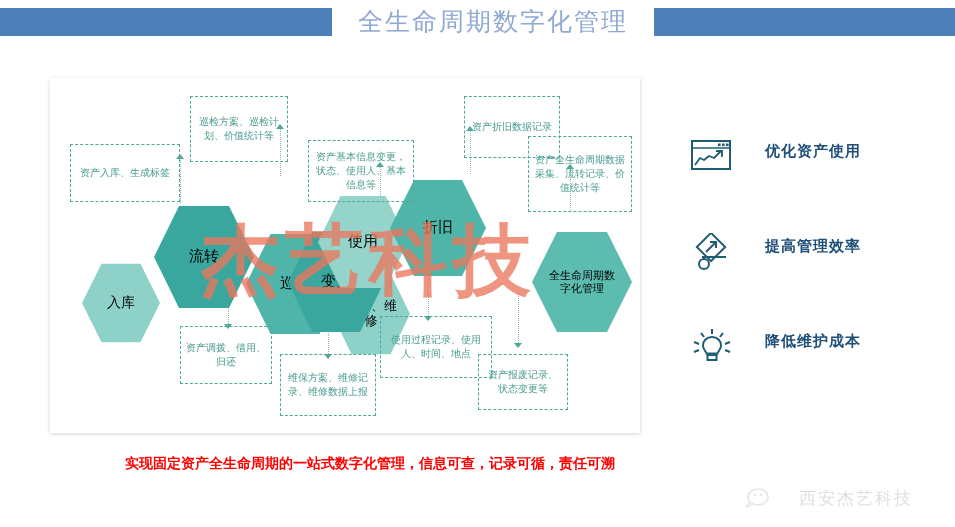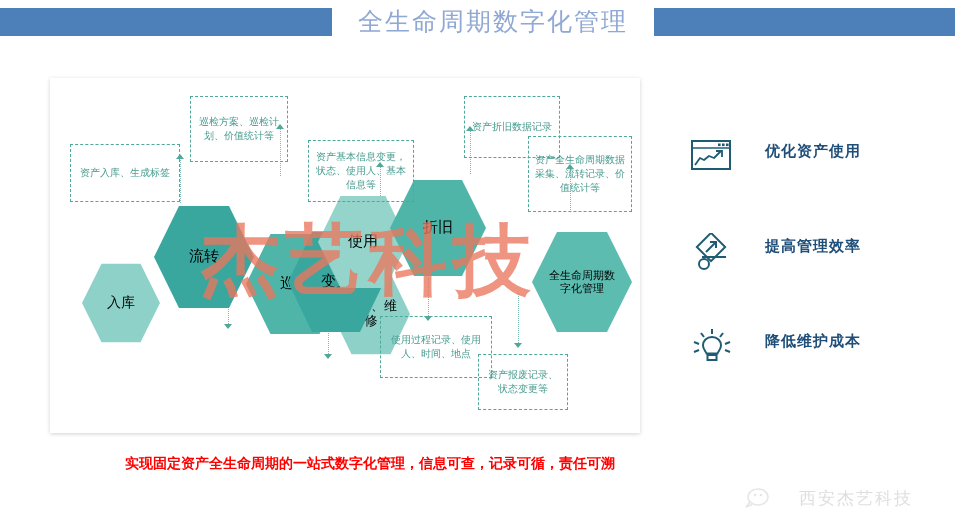--- a/index.html
+++ b/index.html
@@ -216,21 +216,27 @@
     </div>
 
     <div class="callout" style="left:372px;top:18px;width:96px;height:62px;margin-left:42px;">
       <span>资产折旧数据记录</span>
     </div>
 
     <div class="callout" style="left:478px;top:58px;width:104px;height:76px;">
       <span>资产全生命周期数据采集、流转记录、价值统计等</span>
     </div>
 
-
+    <div class="callout" style="left:130px;top:248px;width:92px;height:58px;">
+      <span>资产调拨、借用、归还</span>
+    </div>
+
+    <div class="callout" style="left:230px;top:276px;width:96px;height:62px;">
+      <span>维保方案、维修记录、维修数据上报</span>
+    </div>
 
     <div class="callout" style="left:330px;top:238px;width:112px;height:62px;">
       <span>使用过程记录、使用人、时间、地点</span>
     </div>
 
     <div class="callout" style="left:428px;top:276px;width:90px;height:56px;">
       <span>资产报废记录、状态变更等</span>
     </div>
 
     <div class="watermark">

